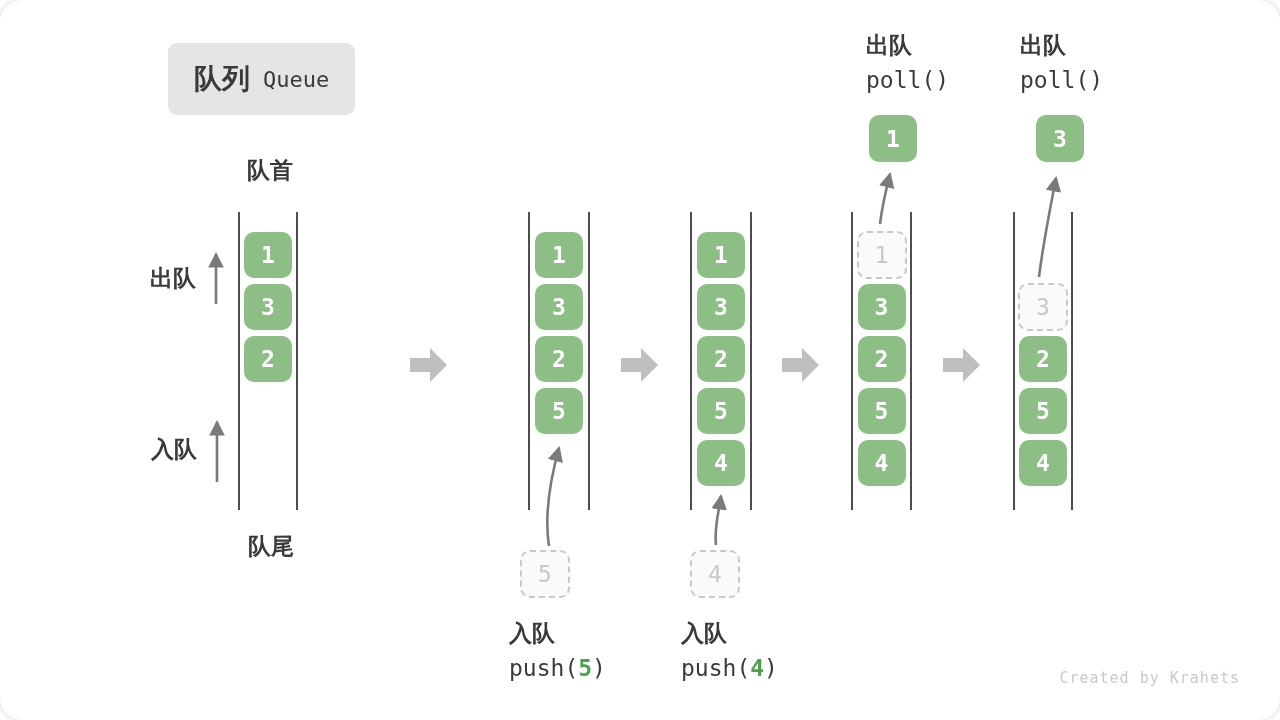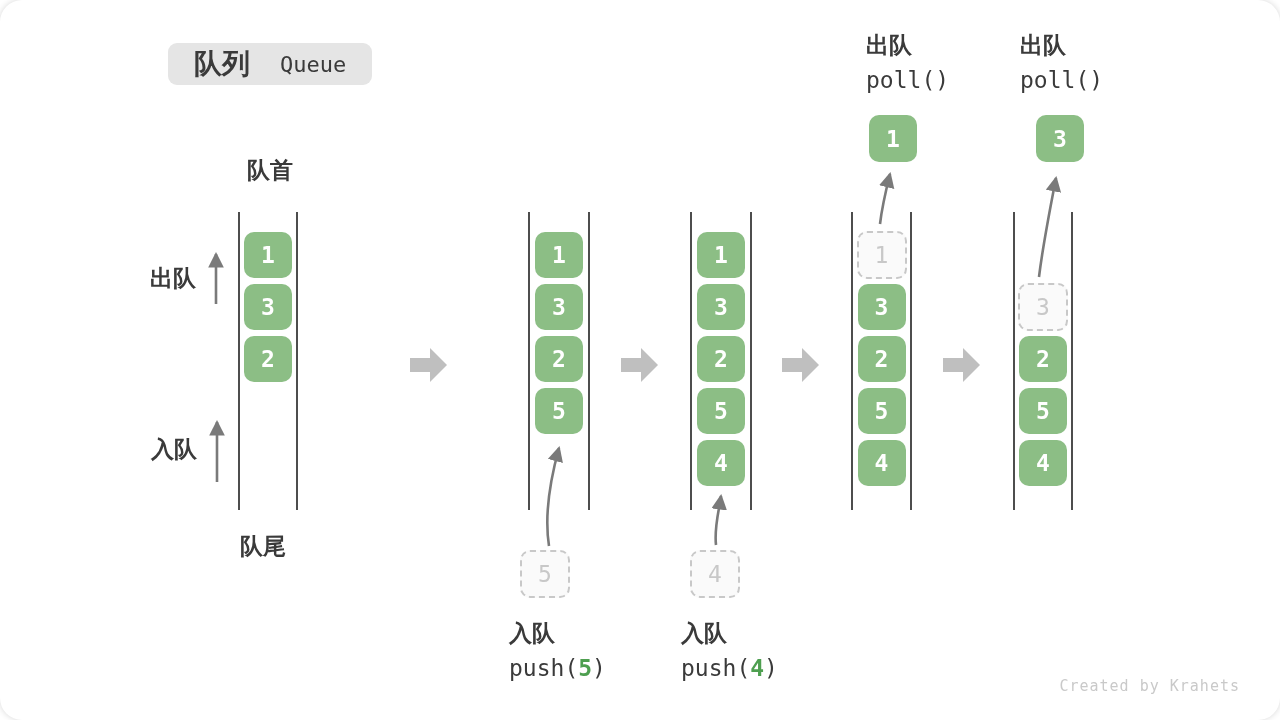--- a/index.html
+++ b/index.html
@@ -5,23 +5,23 @@
   html, body { margin:0; padding:0; background:#ffffff; }
   .canvas {
     position:relative; width:1280px; height:720px; background:#ffffff;
     border-radius:22px; box-shadow:0 0 6px rgba(0,0,0,.16);
     font-family:"Liberation Sans", sans-serif; overflow:hidden;
     color:var(--text-dark, #3a3a3a);
   }
 
   
   .badge {
-    position:absolute; left:168px; top:43px; height:42px;
+    position:absolute; left:168px; top:43px; height:72px;
     background:var(--badge-bg, #e5e5e5); border-radius:9px;
-    display:flex; align-items:center; padding:0 26px; gap:30px;
+    display:flex; align-items:center; padding:0 26px; gap:13px;
   }
   .badge .zh { font-weight:bold; font-size:28px; }
   .badge .en { font-family:"DejaVu Sans Mono", monospace; font-size:22px; }
 
   
   .side-label { position:absolute; font-weight:bold; font-size:23px; }
 
   
   .col { position:absolute; top:212px; height:298px; }
   .wall { position:absolute; top:0; width:2px; height:100%; background:var(--wall, #4d4d4d); }
@@ -51,41 +51,41 @@
     display:flex; align-items:center; justify-content:center;
   }
 
   
   .op { position:absolute; }
   .op .zh { font-weight:bold; font-size:23px; line-height:34px; display:block; }
   .op .code { font-family:"DejaVu Sans Mono", monospace; font-size:23px; line-height:36px; display:block; }
   .op .arg { color:var(--digit-green, #4e9f50); font-weight:bold; }
 
   .watermark {
-    position:absolute; right:40px; bottom:25px;
+    position:absolute; right:40px; bottom:33px;
     font-family:"DejaVu Sans Mono", monospace; font-size:15px;
     color:var(--watermark-color, #c9c9c9); letter-spacing:1px;
   }
 
   svg.overlay { position:absolute; left:0; top:0; pointer-events:none; }
 </style>
 </head>
 <body>
 
 <div class="canvas">
 
   <div class="badge">
     <span class="zh">队列</span>
     <span class="en">Queue</span>
   </div>
 
   <div class="side-label" style="left:240px; top:155px; width:60px; text-align:center;">队首</div>
   <div class="side-label" style="left:150px; top:263px;">出队</div>
   <div class="side-label" style="left:151px; top:434px;">入队</div>
-  <div class="side-label" style="left:240px; top:531px; width:60px; text-align:left;">队尾</div>
+  <div class="side-label" style="left:234px; top:531px; width:60px; text-align:right;">队尾</div>
 
   <div class="col" style="left:238px; width:60px;">
     <div class="wall l"></div>
     <div class="wall r"></div>
     <div class="qbox" style="top:20px">1</div>
     <div class="qbox" style="top:72px">3</div>
     <div class="qbox" style="top:124px">2</div>
   </div>
 
   <div class="col" style="left:528px; width:62px;">

